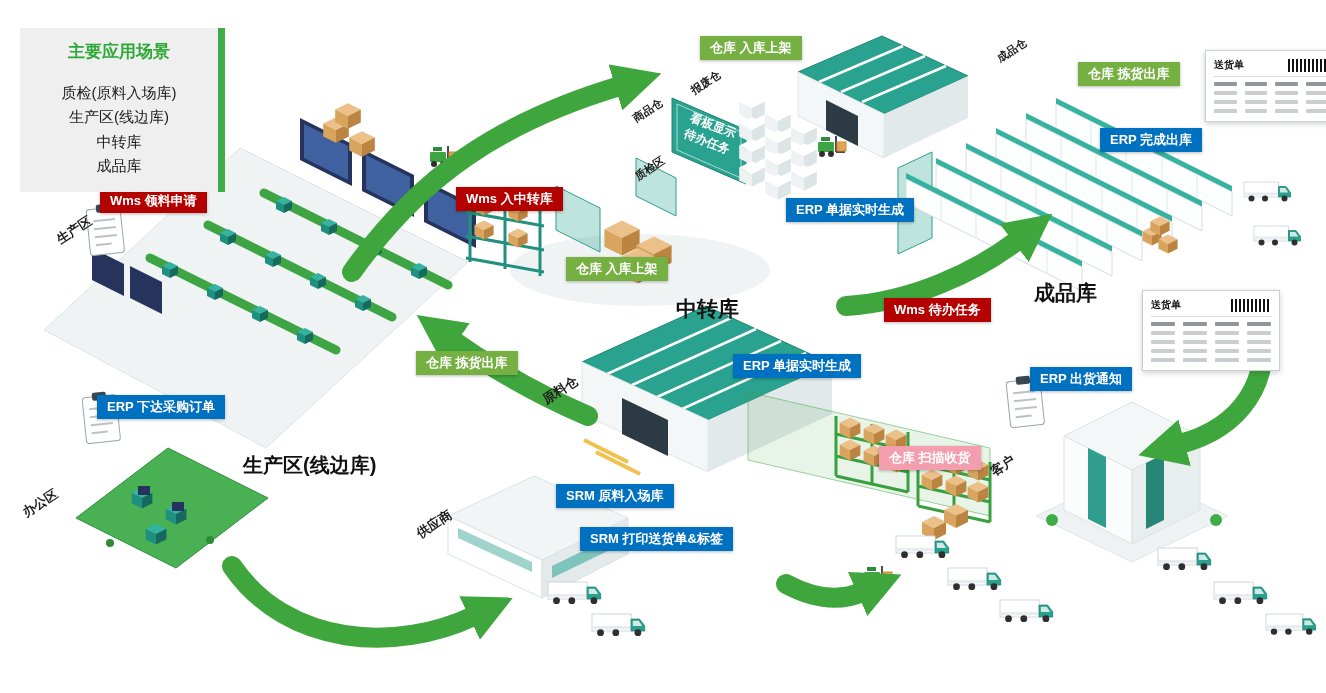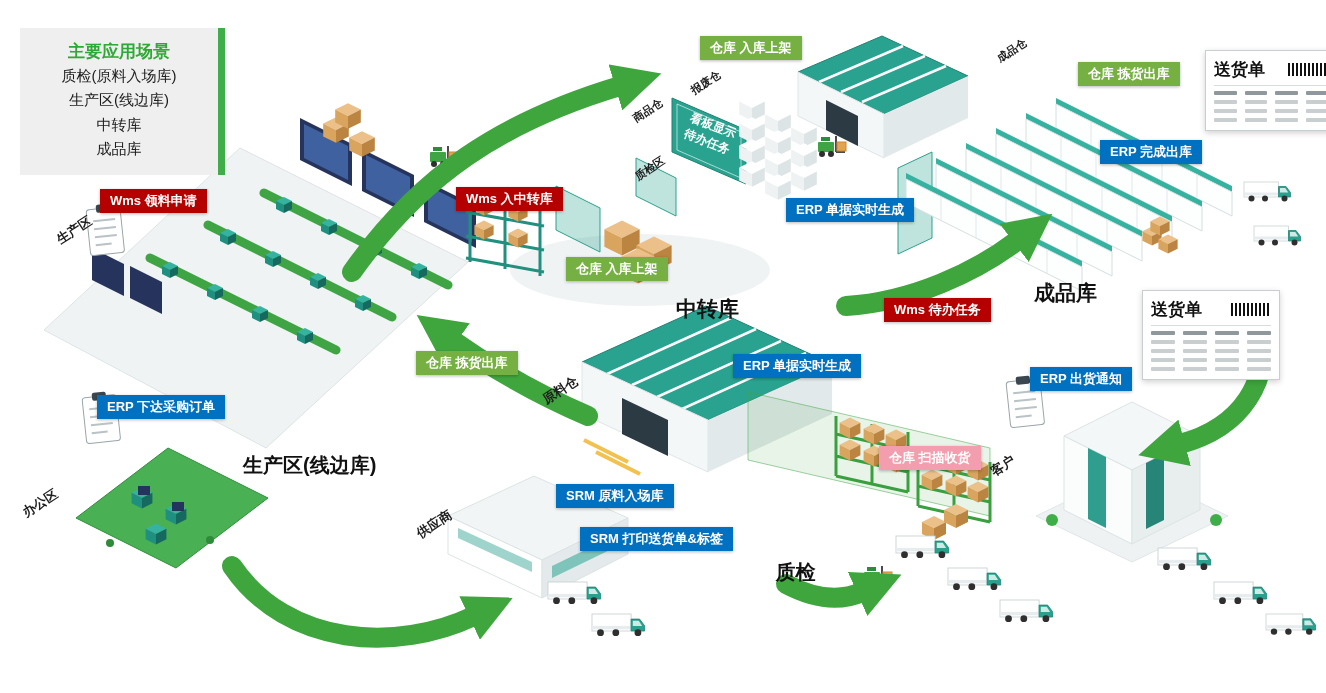--- a/index.html
+++ b/index.html
@@ -4,21 +4,21 @@
 <style>
   html,body{margin:0;padding:0;background:#fff;}
   body{font-family:"Liberation Sans","DejaVu Sans",sans-serif;}
   #stage{position:relative;width:1326px;height:693px;background:#fff;overflow:hidden;}
   #scene{position:absolute;left:0;top:0;z-index:1;}
 
   
   .legend{position:absolute;left:20px;top:28px;width:178px;background:#efefef;
     padding:12px 10px 14px 10px;z-index:6;text-align:center;}
   .legend .bar{position:absolute;right:-7px;top:0;width:7px;height:100%;background:#3fae49;}
-  .legend .title{display:block;color:#2ea836;font-weight:bold;font-size:17px;margin-bottom:1px;}
+  .legend .title{display:block;color:#2ea836;font-weight:bold;font-size:17px;margin-bottom:18px;}
   .legend .item{display:block;color:#1c1c1c;font-size:15px;line-height:1.62;}
 
   
   .badge{position:absolute;color:#fff;font-weight:bold;font-size:13px;line-height:1;
     padding:5px 10px 6px 10px;border-radius:0;white-space:nowrap;z-index:5;
     box-shadow:0 1px 3px rgba(0,0,0,.28);}
   .badge.green{background:#76b043;}
   .badge.blue{background:#0070c0;}
   .badge.red{background:#b50000;}
   .badge.pink{background:#f29eae;}
@@ -37,21 +37,21 @@
   .board-text{position:absolute;left:679px;top:117px;width:62px;z-index:4;color:#fff;
     font-size:12px;font-weight:bold;text-align:center;line-height:1.4;
     transform:rotate(21deg);transform-origin:50% 50%;}
   .board-text span{display:block;}
 
   
   .doc-card{position:absolute;background:#fff;border:1px solid #c9ced1;z-index:4;
     box-shadow:0 2px 6px rgba(0,0,0,.18);padding:7px 8px 8px 8px;}
   .doc-card .head{display:flex;align-items:center;justify-content:space-between;
     border-bottom:1px solid #d8dcdf;padding-bottom:4px;margin-bottom:5px;}
-  .doc-card .title{font-size:17px;font-weight:bold;color:#111;}
+  .doc-card .title{font-size:10px;font-weight:bold;color:#111;}
   .doc-card .barcode{width:40px;height:13px;
     background:repeating-linear-gradient(90deg,#111 0 2px,transparent 2px 4px);}
   .doc-card .grid{display:grid;grid-template-columns:repeat(4,1fr);gap:5px 8px;}
   .doc-card .cell{height:4px;background:#c9ced1;border-radius:1px;}
   .doc-card .cell.hd{background:#8f989c;}
 </style>
 </head>
 <body>
 
 <div id="stage">
@@ -291,39 +291,38 @@
   <span class="bar"></span>
   <span class="title">主要应用场景</span>
   <span class="item">质检(原料入场库)</span>
   <span class="item">生产区(线边库)</span>
   <span class="item">中转库</span>
   <span class="item">成品库</span>
 </div>
 
 <div class="badge green" style="left:700px;top:36px">仓库 入库上架</div>
 <div class="badge green" style="left:1078px;top:62px">仓库 拣货出库</div>
-<div class="badge blue" style="left:1100px;top:140px">ERP 完成出库</div>
+<div class="badge blue" style="left:1100px;top:128px">ERP 完成出库</div>
 <div class="badge red" style="left:100px;top:189px">Wms 领料申请</div>
 <div class="badge red" style="left:456px;top:187px">Wms 入中转库</div>
 <div class="badge blue" style="left:786px;top:198px">ERP 单据实时生成</div>
 <div class="badge green" style="left:566px;top:257px">仓库 入库上架</div>
 <div class="badge red" style="left:884px;top:298px">Wms 待办任务</div>
 <div class="badge green" style="left:416px;top:351px">仓库 拣货出库</div>
 <div class="badge blue" style="left:733px;top:354px">ERP 单据实时生成</div>
 <div class="badge blue" style="left:1030px;top:367px">ERP 出货通知</div>
 <div class="badge blue" style="left:97px;top:395px">ERP 下达采购订单</div>
 <div class="badge pink" style="left:879px;top:446px">仓库 扫描收货</div>
 <div class="badge blue" style="left:556px;top:484px">SRM 原料入场库</div>
 <div class="badge blue" style="left:580px;top:527px">SRM 打印送货单&amp;标签</div>
 
 <div class="area-label" style="left:243px;top:452px">生产区(线边库)</div>
 <div class="area-label lg" style="left:676px;top:295px">中转库</div>
 <div class="area-label lg" style="left:1034px;top:279px">成品库</div>
 <div class="area-label center" style="left:713px;top:560px;width:165px">
-  <span style="display:block">质检</span>
 </div>
 
 <div class="rot-label" style="left:58px;top:232px">生产区</div>
 <div class="rot-label" style="left:24px;top:505px">办公区</div>
 <div class="rot-label" style="left:544px;top:392px">原料仓</div>
 <div class="rot-label" style="left:418px;top:526px">供应商</div>
 <div class="rot-label" style="left:992px;top:464px">客户</div>
 <div class="rot-label small" style="left:634px;top:112px">商品仓</div>
 <div class="rot-label small" style="left:636px;top:170px">质检区</div>
 <div class="rot-label small" style="left:692px;top:84px">报废仓</div>

